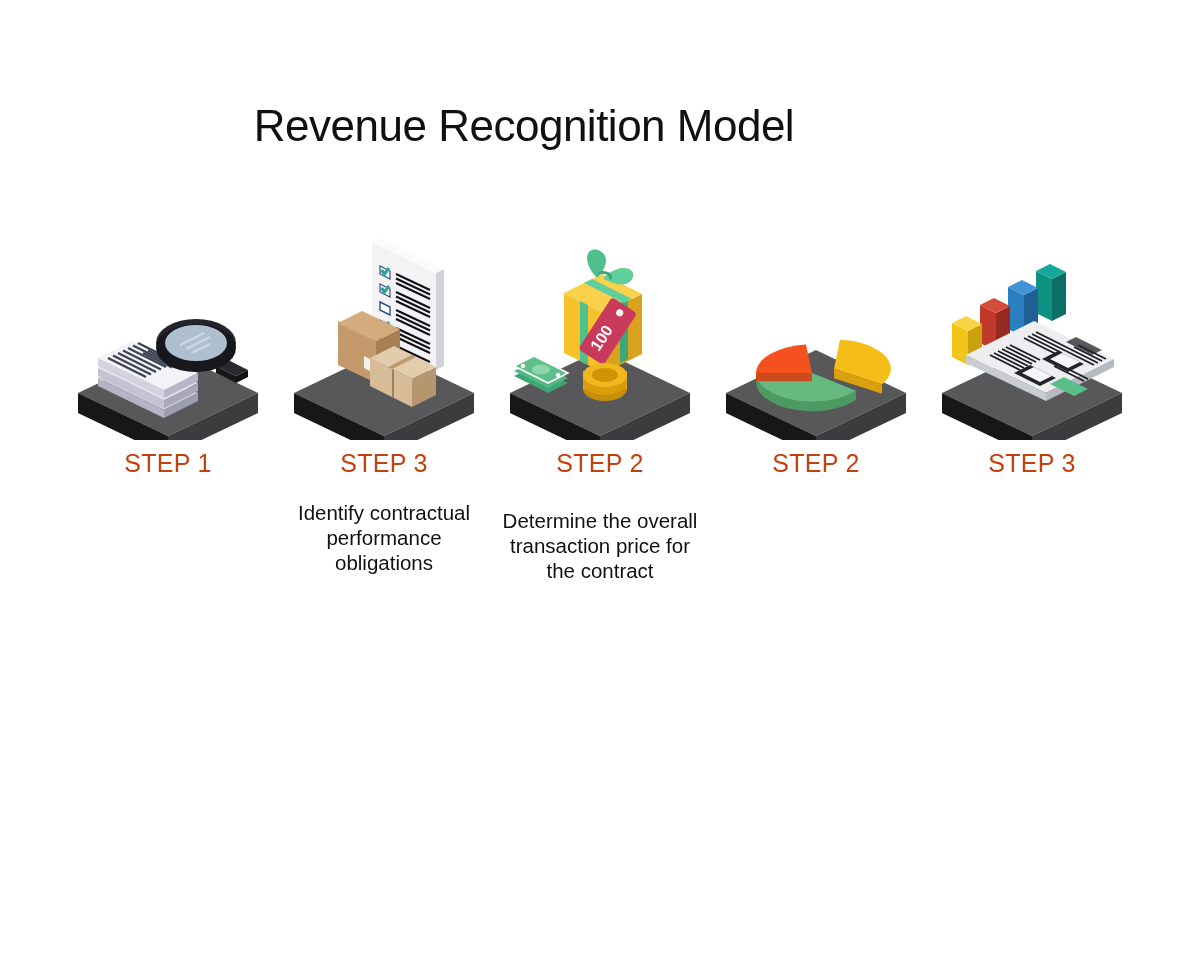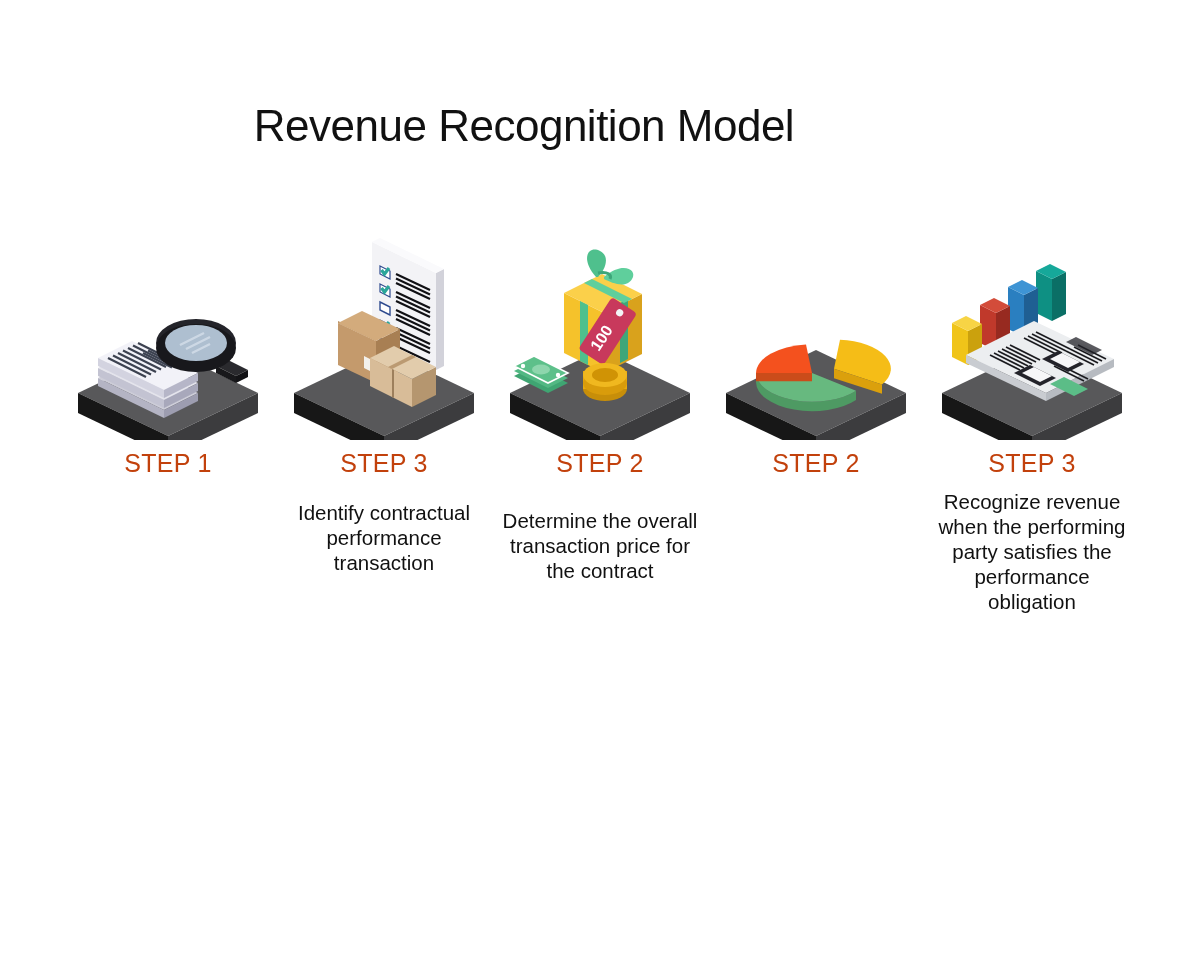--- a/index.html
+++ b/index.html
@@ -207,21 +207,21 @@
         <g>
           <polygon points="94,133 136,154 136,182 94,161" fill="#d8bc98"></polygon>
           <polygon points="136,154 160,142 160,170 136,182" fill="#b5966f"></polygon>
           <polygon points="94,133 118,121 160,142 136,154" fill="#e2ccac"></polygon>
           <polygon points="112,142 136,130 140,132 116,144" fill="#bb9a72"></polygon>
           <polygon points="116,144 118,145 118,173 116,172" fill="#9d7f5c"></polygon>
         </g>
       </svg>
     </div>
     <div class="step-label">STEP 3</div>
-    <div class="step-desc">Identify contractual performance transaction</div>
+    <div class="step-desc">Identify contractual performance obligations</div>
   </div>
 
   <div class="step-col col-3">
     <div class="icon-stage">
       <svg width="216" height="215" viewBox="0 0 216 215">
 
         <polygon points="108,125 198,168 108,211 18,168" fill="#58585a"></polygon>
         <polygon points="18,168 108,211 108,231 18,188" fill="#171717"></polygon>
         <polygon points="198,168 108,211 108,231 198,188" fill="#3c3c3e"></polygon>
 
@@ -354,16 +354,15 @@
           <polygon points="106,140 132,153 116,161 90,148" fill="#23232a"></polygon>
           <polygon points="110,142 128,151 116,157 98,148" fill="#f6f6f8"></polygon>
           <polygon points="134,126 160,139 144,147 118,134" fill="#23232a"></polygon>
           <polygon points="138,128 156,137 144,143 126,134" fill="#f6f6f8"></polygon>
           <polygon points="140,152 164,164 150,171 126,159" fill="#5bbd87"></polygon>
           <polygon points="152,112 178,125 168,130 142,117" fill="#23232a" opacity="0.75"></polygon>
         </g>
       </svg>
     </div>
     <div class="step-label">STEP 3</div>
-    <div class="step-desc">Recognize revenue when the performing party satisfies the performance obligation</div>
   </div>
 
 </div>
 
 </body></html>

